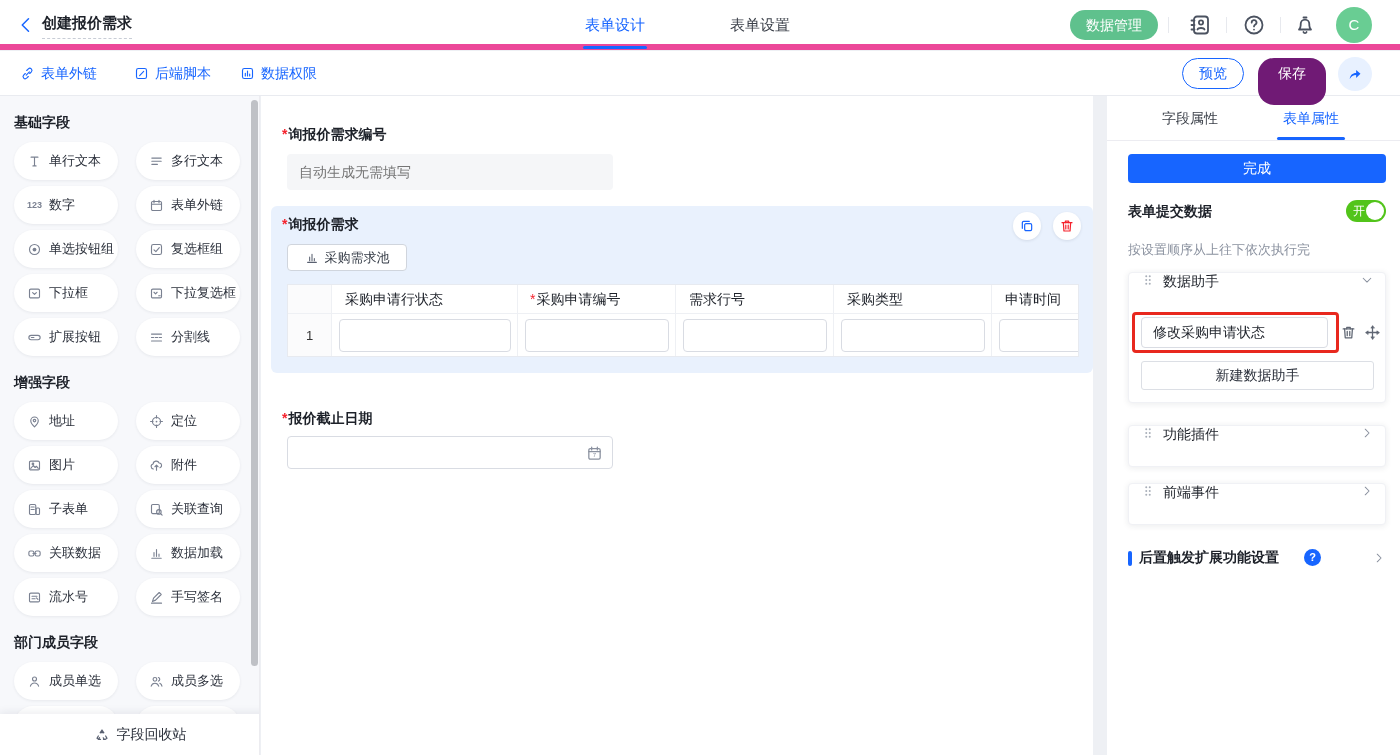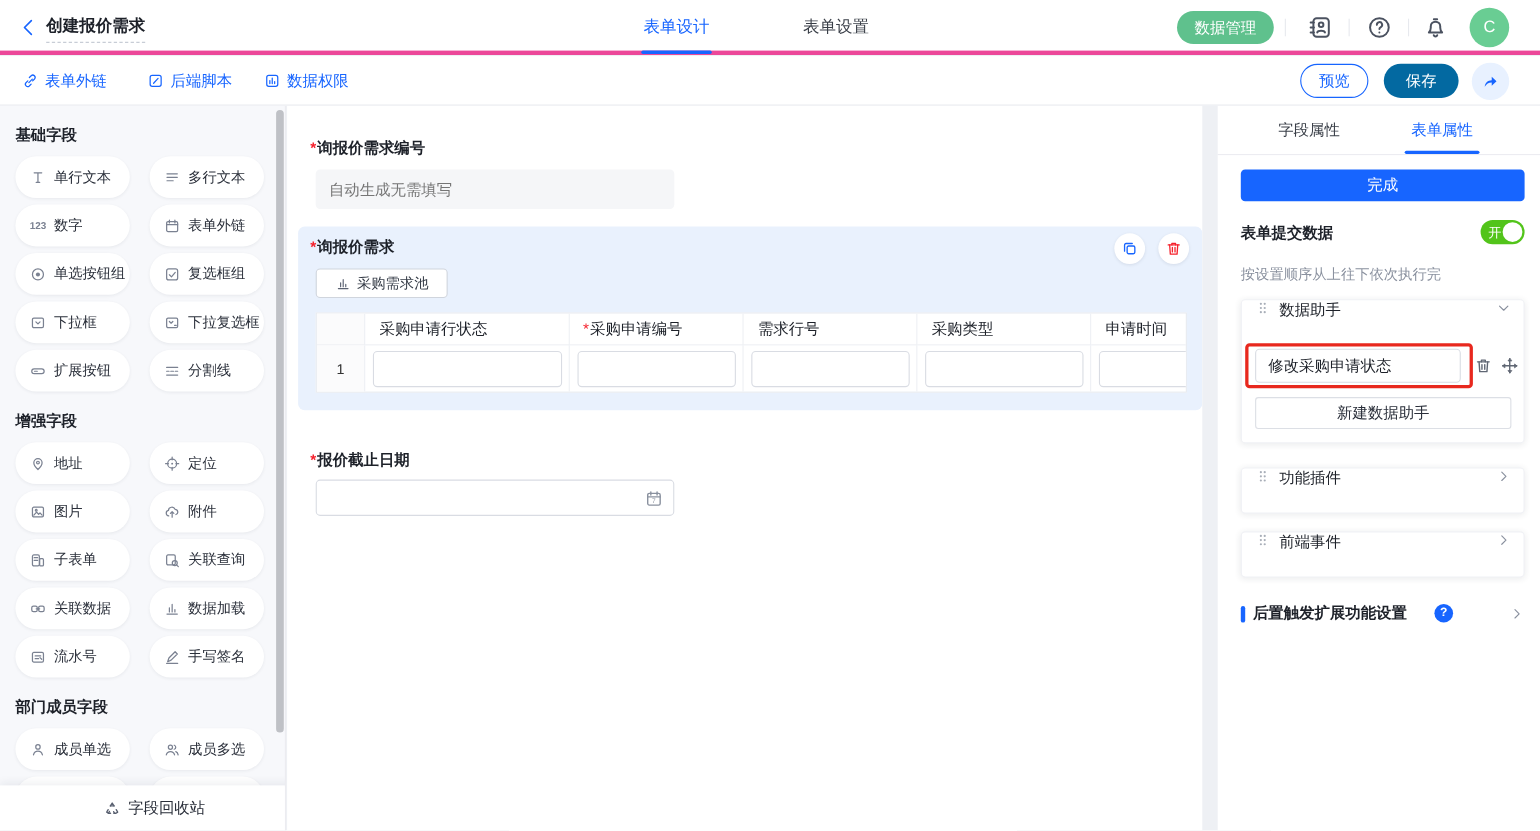--- a/index.html
+++ b/index.html
@@ -3,37 +3,37 @@
 <meta charset="utf-8">
 <style>
   * { margin:0; padding:0; box-sizing:border-box; }
   html,body { width:1400px; height:755px; }
   body { position:relative; background:#eef0f4; font-family:"Liberation Sans","DejaVu Sans",sans-serif; color:#1d2129; overflow:hidden; }
 
   .ic { display:inline-block; }
   .ic svg { width:100%; height:100%; display:block; fill:none; stroke:currentColor; stroke-width:1.8; stroke-linecap:round; stroke-linejoin:round; }
 
   
-  #header { position:absolute; left:0; top:0; width:1400px; height:50px; background:#fff; border-bottom:4px solid #ec4899; z-index:5; }
+  #header { position:absolute; left:0; top:0; width:1400px; height:50px; background:#fff; border-bottom:6px solid #ec4899; z-index:5; }
   .back { position:absolute; left:16px; top:15px; width:20px; height:20px; color:#1765ff; cursor:pointer; }
   .app-title { position:absolute; left:42px; top:14px; font-size:15px; font-weight:700; padding-bottom:5px; border-bottom:1px dashed #c8cdd6; }
   .htab { position:absolute; top:0; height:49px; line-height:49px; font-size:15px; color:#3a3f48; cursor:pointer; text-align:center; }
   .htab.active { color:#1765ff; }
   .htab .bar { position:absolute; left:50%; transform:translateX(-50%); bottom:0; width:64px; height:3px; background:#1765ff; border-radius:2px; }
   .pill-green { position:absolute; left:1070px; top:10px; width:88px; height:30px; border-radius:16px; background:#5fc18d; color:#fff; font-size:14px; text-align:center; line-height:30px; cursor:pointer; }
   .hsep { position:absolute; top:17px; width:1px; height:16px; background:#e7e9ee; }
   .hicon { position:absolute; top:13px; width:24px; height:24px; color:#4b5260; cursor:pointer; }
   .avatar { position:absolute; left:1336px; top:7px; width:36px; height:36px; border-radius:50%; background:#69cd93; color:#fff; font-size:15px; text-align:center; line-height:36px; cursor:pointer; }
 
   
   #toolbar { position:absolute; left:0; top:51px; width:1400px; height:45px; background:#fff; border-bottom:1px solid #e9ebf0; z-index:4; }
   .tlink { position:absolute; top:0; height:45px; display:flex; align-items:center; gap:6px; color:#1765ff; font-size:14px; cursor:pointer; }
   .tlink .ic { width:15px; height:15px; }
   .btn-preview { position:absolute; left:1182px; top:7px; width:62px; height:31px; border:1px solid #1765ff; color:#1765ff; background:#fff; border-radius:16px; font-size:14px; text-align:center; line-height:29px; cursor:pointer; }
-  .btn-save { position:absolute; left:1258px; top:7px; width:68px; height:31px; background:#0369a1; color:#fff; border-radius:16px; font-size:14px; text-align:center; line-height:31px; cursor:pointer; }
+  .btn-save { position:absolute; left:1258px; top:7px; width:68px; height:47px; background:#701a75; color:#fff; border-radius:16px; font-size:14px; text-align:center; line-height:31px; cursor:pointer; }
   .btn-share { position:absolute; left:1338px; top:6px; width:34px; height:34px; border-radius:50%; background:#e8f1ff; color:#1765ff; cursor:pointer; }
   .btn-share .ic { width:18px; height:18px; margin:8px; }
 
   
   #sidebar { position:absolute; left:0; top:96px; width:260px; height:659px; background:#f7f8fb; border-right:1px solid #ececf0; overflow:hidden; }
   .group-title { font-size:14px; font-weight:700; color:#1d2129; margin:18px 0 10px 14px; }
   .pill-grid { display:grid; grid-template-columns:104px 104px; column-gap:18px; row-gap:6px; padding:0 14px; }
   .fpill { height:38px; background:#fff; border-radius:19px; box-shadow:0 1px 3px rgba(30,40,60,.07); display:flex; align-items:center; gap:7px; padding-left:13px; font-size:13px; color:#2a2f3a; cursor:grab; }
   .fpill .ic { width:15px; height:15px; color:#7a8191; flex:none; }
   .ic[data-icon="number"] { font-weight:700; font-size:9px; color:#7a8191; width:auto!important; line-height:15px; }

